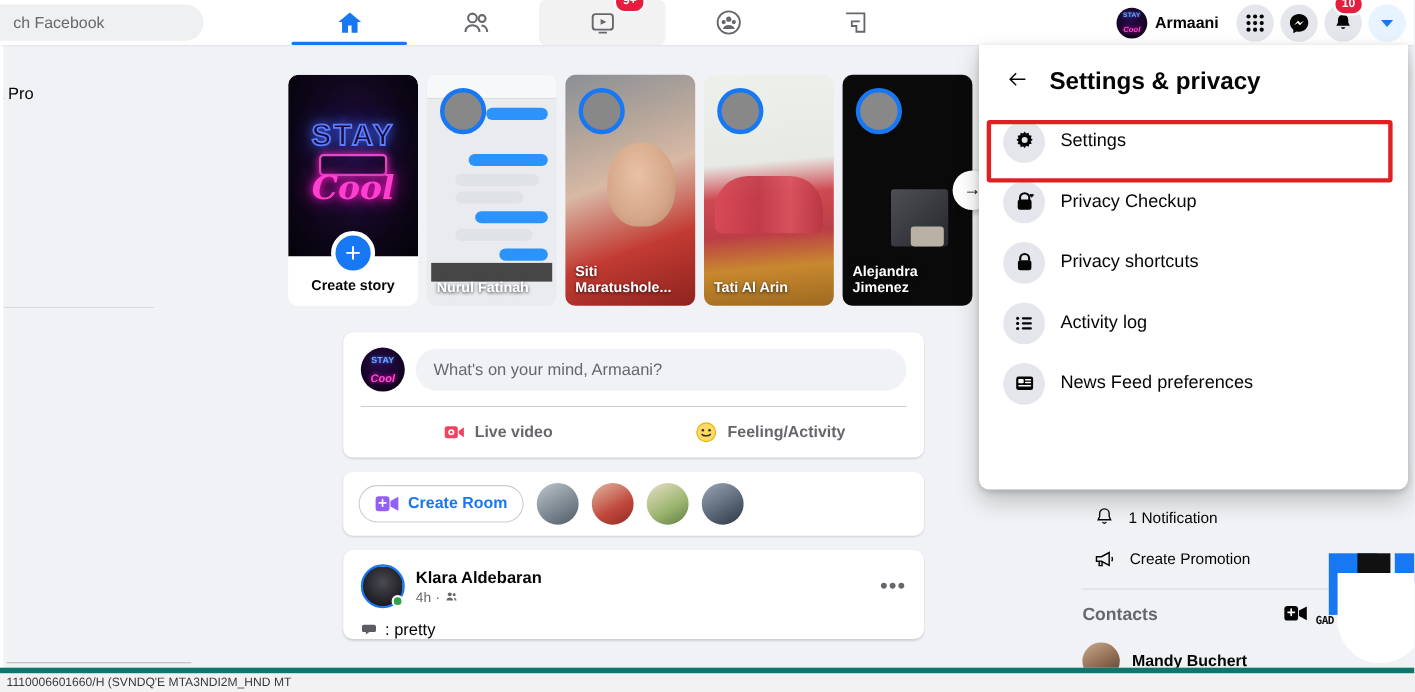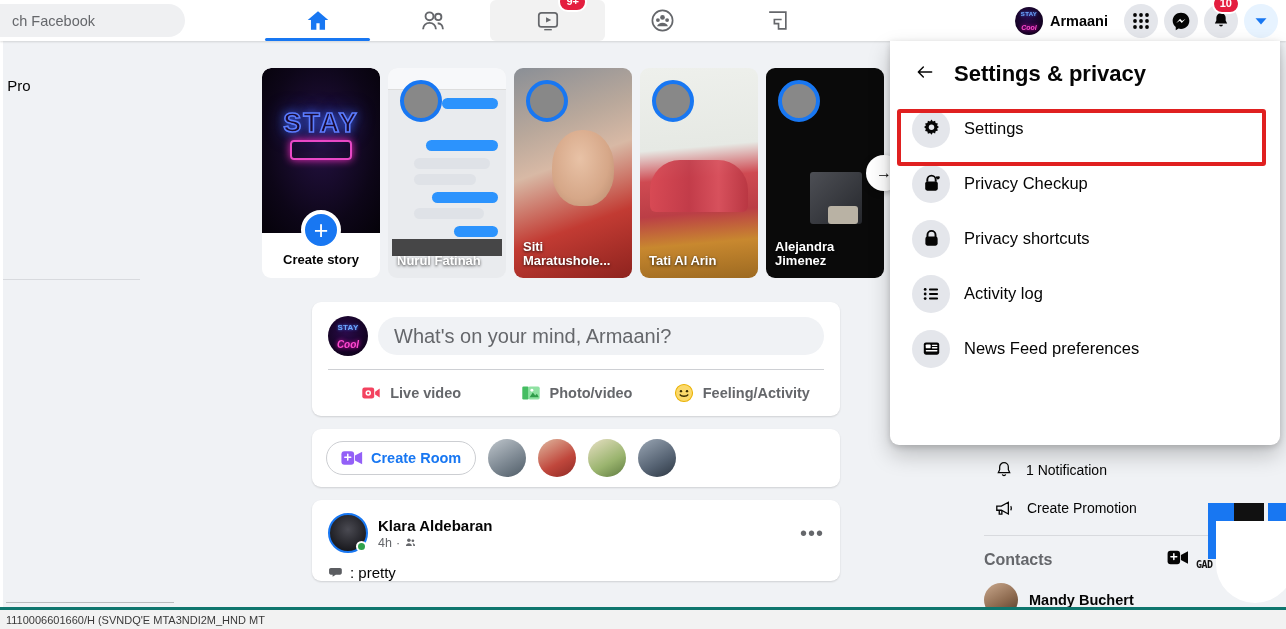--- a/index.html
+++ b/index.html
@@ -164,21 +164,21 @@
   
   #feed { position: absolute; left: 312px; top: 302px; width: 528px; z-index: 4; }
   .card { background: #fff; border-radius: 9px; box-shadow: 0 1px 2px rgba(0,0,0,.14); margin-bottom: 13px; }
   #composer { padding: 14px 16px 0; }
   #composerTop { display: flex; align-items: center; gap: 10px; }
   .avatar-neon.lg { width: 40px; height: 40px; }
   .avatar-neon.lg::before { font-size: 8px; top: 7px; }
   .avatar-neon.lg::after { font-size: 10px; bottom: 6px; }
   #composerInput {
     flex: 1; height: 38px; border-radius: 20px; background: #f0f2f5;
-    display: flex; align-items: center; padding: 0 16px; color: #65676b; font-size: 20px;
+    display: flex; align-items: center; padding: 0 16px; color: #65676b; font-size: 15px;
   }
   #composerDivider { height: 1px; background: #ced0d4; margin: 13px 0 0; }
   #composerActions { display: flex; height: 46px; }
   .cAction { flex: 1; display: flex; align-items: center; justify-content: center; gap: 8px;
              font-size: 14.5px; font-weight: 600; color: #65676b; }
   #roomsCard { padding: 10px 14px; display: flex; align-items: center; gap: 12px; }
   #createRoomBtn {
     display: flex; align-items: center; gap: 8px; height: 34px; padding: 0 14px;
     border: 1px solid #ccced2; border-radius: 18px; color: #1877f2; font-size: 14.5px; font-weight: 600;
     white-space: nowrap;
@@ -236,21 +236,21 @@
   #wmBlack { position: absolute; left: 40px; top: 6px; width: 30px; height: 30px; background: #111; }
   #wmBlue2 { position: absolute; left: 74px; top: 6px; width: 18px; height: 26px; background: #1877f2; }
   #wmText { position: absolute; left: 2px; top: 62px; font-size: 10px; font-weight: bold; color: #111;
             font-family: "DejaVu Sans Mono", monospace; letter-spacing: -.5px; }
   #wmCut { position: absolute; left: 22px; top: 24px; width: 78px; height: 82px; background: #fff;
            border-radius: 0 0 40px 40px; }
 
   
   #statusbar {
     position: absolute; left: 0; bottom: 0; width: 1286px; height: 22px;
-    background: #f2f2f2; border-top: 3px solid #0f766e; z-index: 70;
+    background: #f2f2f2; border-top: 5px solid #0f766e; z-index: 70;
     font-size: 11px; color: #3a3a3a; display: flex; align-items: center;
     padding-left: 6px; overflow: hidden; white-space: nowrap;
     font-family: "Liberation Sans", sans-serif;
   }
   #statusUnderline { position: absolute; left: 6px; bottom: 26px; width: 168px; height: 1px; background: #b9bbbe; z-index: 69; }
   #leftEdgeLine { position: absolute; left: 0; top: 41px; width: 3px; height: 588px; background: #fff; z-index: 6; }
 </style>
 </head>
 <body>
 
@@ -359,20 +359,21 @@
     <div class="divline"></div>
   </div>
   <div id="leftEdgeLine"></div>
 
   <div id="stories">
 
     <div class="story" id="createstory">
       <div class="thumb">
         <div class="neon1">STAY</div>
         <div class="glasses"></div>
+        <div class="neon2">Cool</div>
       </div>
       <div class="plus">+</div>
       <div class="cslabel">Create story</div>
     </div>
 
     <div class="story ph-chat">
       <div class="hdr"></div>
       <div class="bub" style="right:8px; top:30px; width:56px;"></div>
       <div class="bub" style="right:8px; top:72px; width:72px;"></div>
       <div class="bubl" style="left:26px; top:90px; width:76px;"></div>
@@ -425,29 +426,20 @@
         <div class="cAction">
           <svg width="22" height="22" viewBox="0 0 24 24">
             <rect x="2.5" y="6" width="13" height="12" rx="2.5" fill="#f3425f"></rect>
             <path d="M16.5 10.5 21.5 7v10l-5-3.5z" fill="#f3425f"></path>
             <circle cx="9" cy="12" r="3" fill="#fff"></circle>
               <circle cx="9" cy="12" r="1.3" fill="#f3425f"></circle>
           </svg>
           <span>Live video</span>
         </div>
 
-        <div class="cAction">
-          <svg width="22" height="22" viewBox="0 0 24 24">
-            <rect x="2.5" y="5" width="7" height="14" rx="1.4" fill="#45bd62"></rect>
-            <rect x="9" y="5" width="12.5" height="14" rx="1.8" fill="#8fe1a2"></rect>
-            <path d="M10.5 16.5 14 11.5l2.6 3.3 1.8-2.1 2.1 3.8z" fill="#2f9c4a"></path>
-            <circle cx="13" cy="9" r="1.6" fill="#fff"></circle>
-          </svg>
-          <span>Photo/video</span>
-        </div>
 
         <div class="cAction">
           <svg width="22" height="22" viewBox="0 0 24 24">
             <circle cx="12" cy="12" r="9.3" fill="#f7d774" stroke="#e0ا"></circle>
             <circle cx="12" cy="12" r="9.3" fill="#fbd96b" stroke="#eab308" stroke-width="1.2"></circle>
             <circle cx="8.7" cy="10" r="1.3" fill="#3a2d00"></circle>
             <circle cx="15.3" cy="10" r="1.3" fill="#3a2d00"></circle>
             <path d="M7.8 14c1.1 2 7.3 2 8.4 0" fill="none" stroke="#3a2d00" stroke-width="1.5" stroke-linecap="round"></path>
           </svg>
           <span>Feeling/Activity</span>

